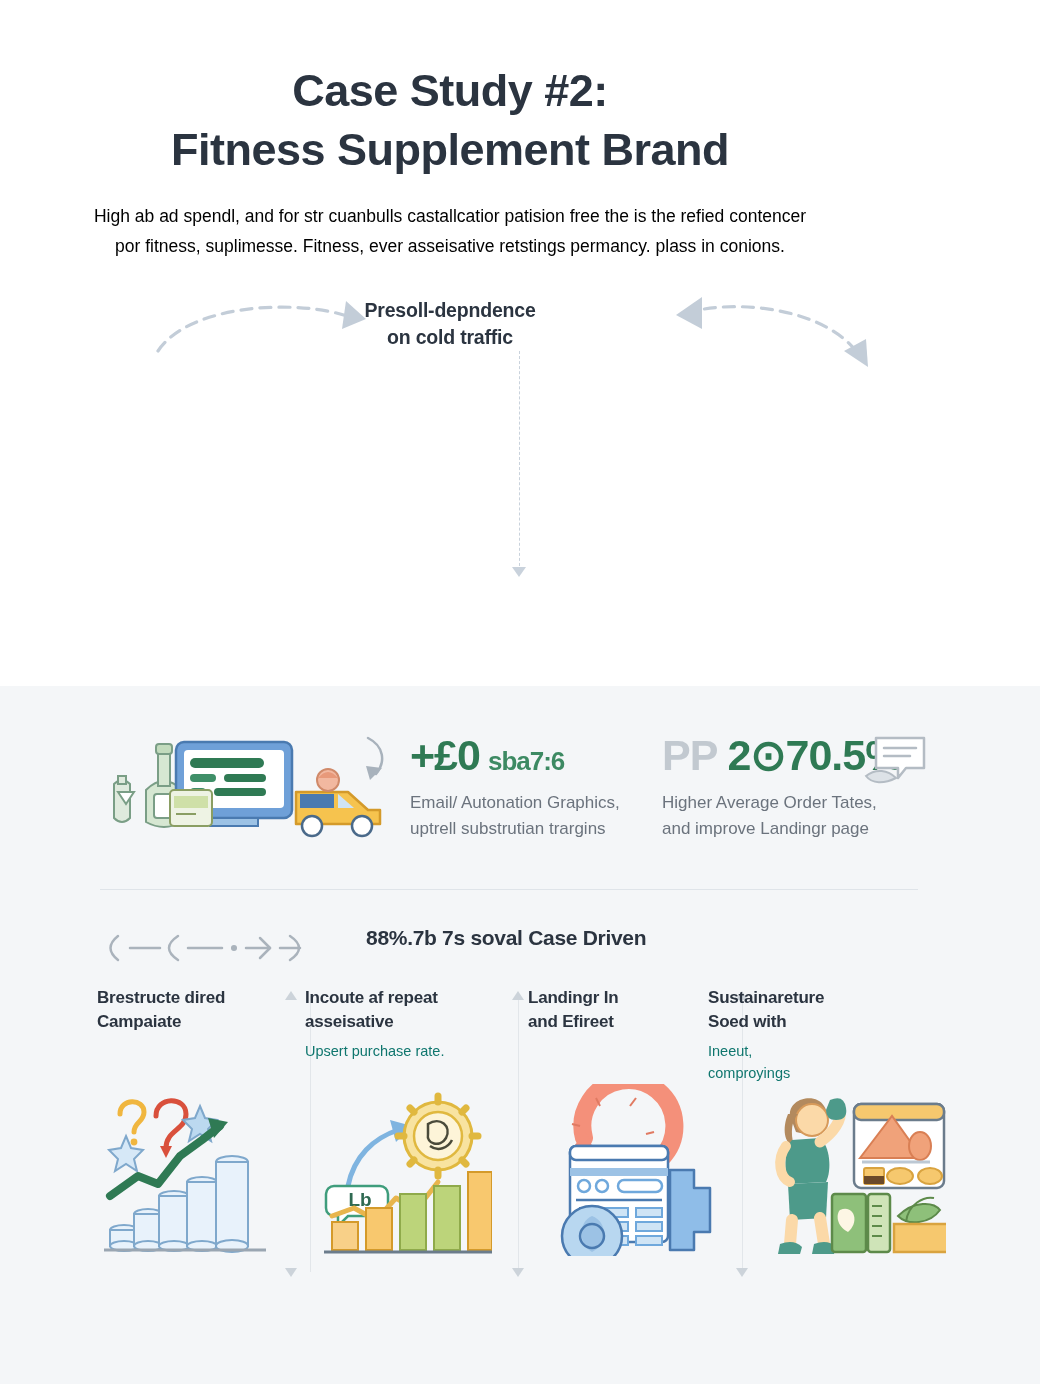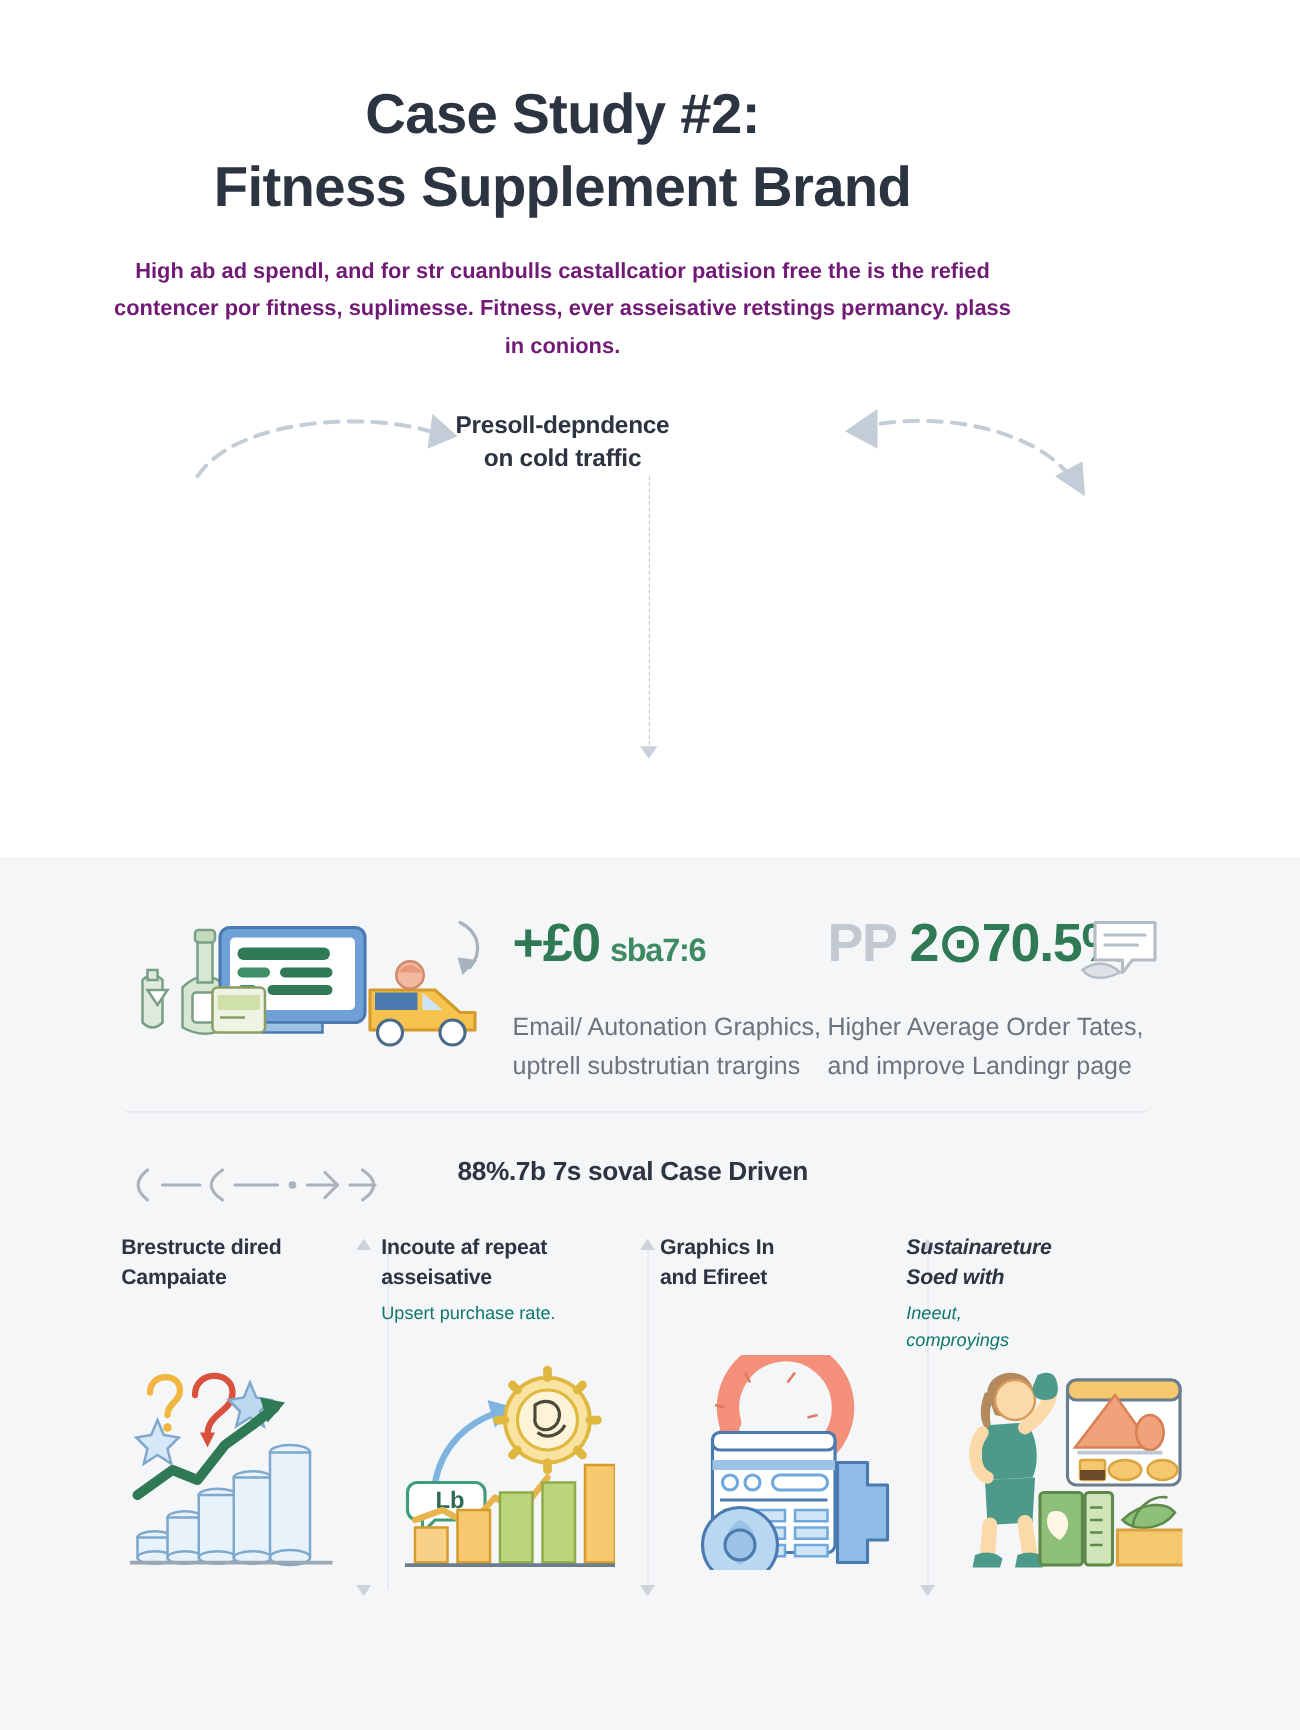--- a/index.html
+++ b/index.html
@@ -13,23 +13,23 @@
 
   
   .hero { padding: 62px 90px 0 90px; text-align: center; }
   .hero h1 {
     font-size: 45px; line-height: 1.30; font-weight: 700;
     color: #2b3440; letter-spacing: -0.5px;
   }
   .hero h1 .l2 { display: block; }
   .hero p {
     margin-top: 22px;
-    font-size: 17.5px; line-height: 1.72; color: #701a75;
+    font-size: 17.5px; line-height: 1.72; color: #000000;
     max-width: 820px; margin-left: auto; margin-right: auto;
-    font-weight: 700;
+    font-weight: 400;
   }
 
   
   .band-top { position: relative; height: 355px; margin-top: 18px; }
 
   .center-label {
     position: absolute; left: 0; right: 0; top: 18px;
     text-align: center; font-size: 19.5px; font-weight: 700;
     color: #2b3440; line-height: 1.38; letter-spacing: -0.2px;
   }
@@ -63,21 +63,21 @@
 
   .metric { position: absolute; }
   .metric .big {
     font-size: 43px; font-weight: 700; color: #2f7a54; line-height: 1;
     letter-spacing: -1px; white-space: nowrap;
   }
   .metric .big .sub {
     font-size: 26px; font-weight: 700; color: #3d8a63; margin-left: 8px;
   }
   .metric .desc {
-    margin-top: 30px; font-size: 20px; line-height: 1.55;
+    margin-top: 13px; font-size: 17px; line-height: 1.55;
     color: #6b737d; font-weight: 300;
   }
 
   .hrule {
     position: absolute; left: 100px; top: 203px; width: 818px;
     height: 1px; background: #dfe4e9;
   }
 
   
   .driver { position: absolute; left: 0; top: 230px; width: 1040px; height: 70px; }
@@ -437,26 +437,26 @@
       <div class="col" style="left:305px;">
         <h3>
           <span>Incoute af repeat</span><br>
           <span>asseisative</span>
         </h3>
         <div class="sub2">Upsert purchase rate.</div>
       </div>
 
       <div class="col" style="left:528px;">
         <h3>
-          <span>Graphics In</span><br>
+          <span>Landingr In</span><br>
           <span>and Efireet</span>
         </h3>
       </div>
 
-      <div class="col" style="left:725px;font-style:italic;">
+      <div class="col" style="left:708px;">
         <h3>
           <span>Sustainareture</span><br>
           <span>Soed with</span>
         </h3>
         <div class="sub2">
           <span>Ineeut,</span><br>
           <span>comproyings</span>
         </div>
       </div>
 

